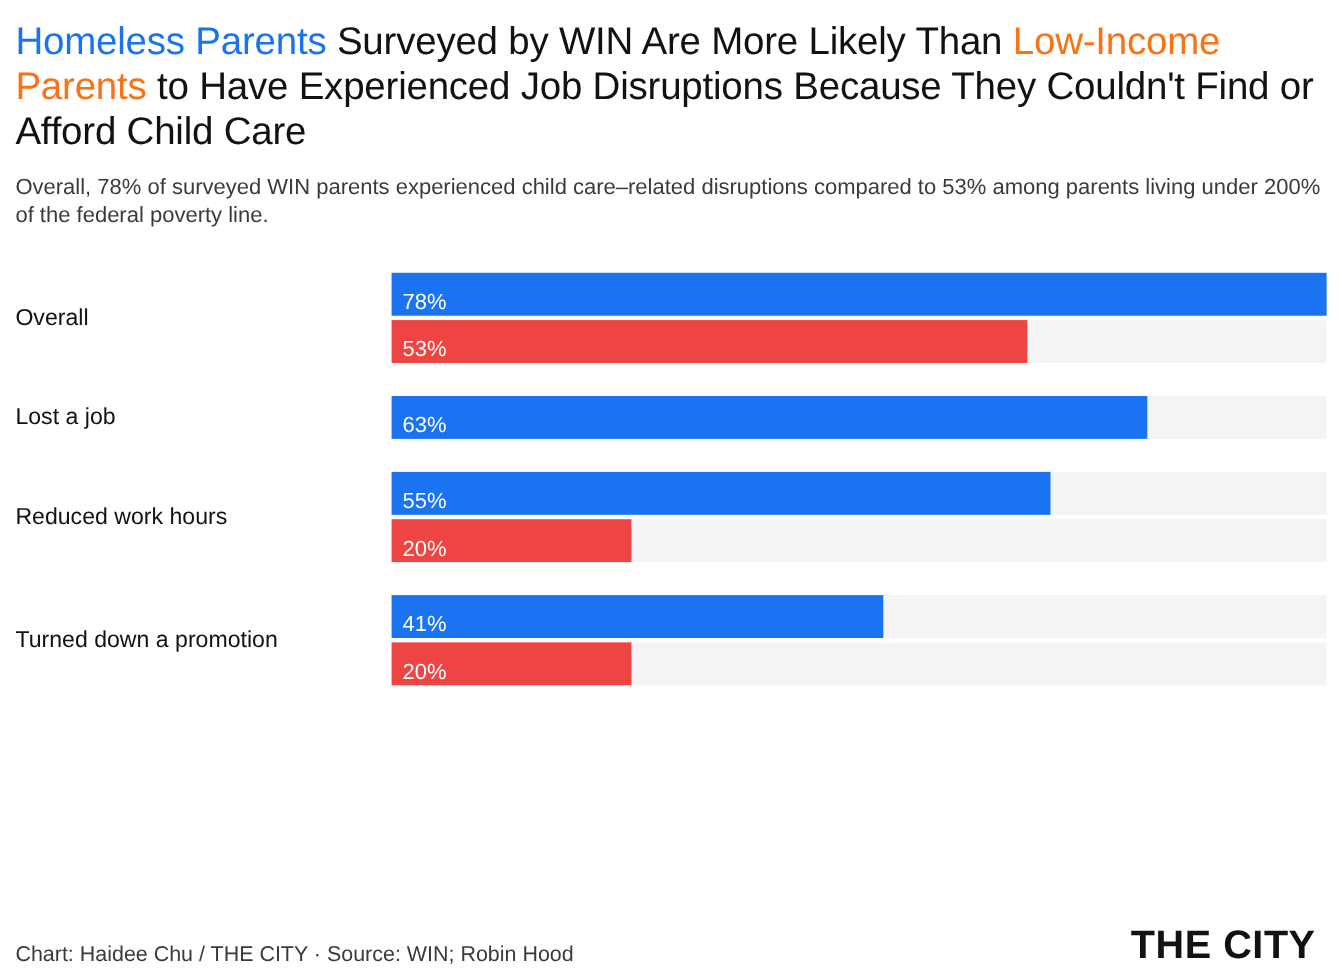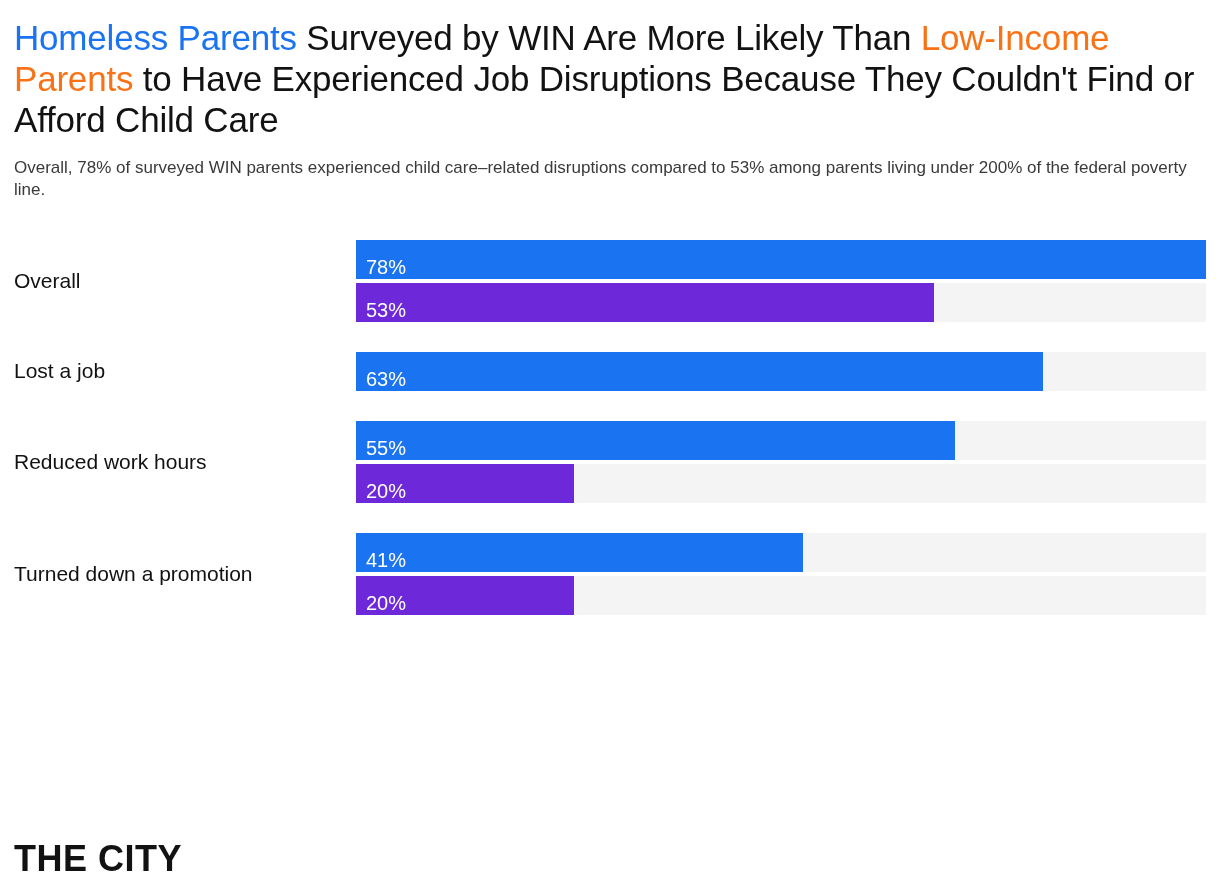--- a/index.html
+++ b/index.html
@@ -29,21 +29,21 @@
     line-height: 1.17;
     font-weight: 400;
     letter-spacing: -0.2px;
     color: #121212;
     margin: 0 0 2px 0;
   }
   .title .hl-blue { color: #1a73f0; }
   .title .hl-orange { color: #f97316; }
 
   .subtitle {
-    font-size: 17px;
+    font-size: 20px;
     line-height: 1.32;
     font-weight: 400;
     color: #3a3a3a;
     margin: 14px 0 0 0;
     max-width: 1195px;
   }
 
   
   .chart {
     margin-top: 38px;
@@ -84,21 +84,21 @@
   }
   .fill {
     position: absolute;
     left: 0;
     top: 0;
     bottom: 0;
     display: flex;
     align-items: center;
   }
   .fill.blue { background: #1a73f0; }
-  .fill.orange { background: #6d28d9; }
+  .fill.orange { background: #ef4444; }
   .val {
     color: #ffffff;
     font-size: 20px;
     padding-left: 10px;
     white-space: nowrap;
     margin-top: 16px;
   }
 
   
   .footer {
@@ -187,16 +187,17 @@
           <div class="fill orange" style="width:25.64%">
             <span class="val">20%</span>
           </div>
         </div>
       </div>
     </div>
 
   </div>
 
   <div class="footer">
+    <div class="credit">Chart: Haidee Chu / THE CITY · Source: WIN; Robin Hood</div>
     <div class="brand">THE CITY</div>
   </div>
 
 </div>
 
 </body></html>

